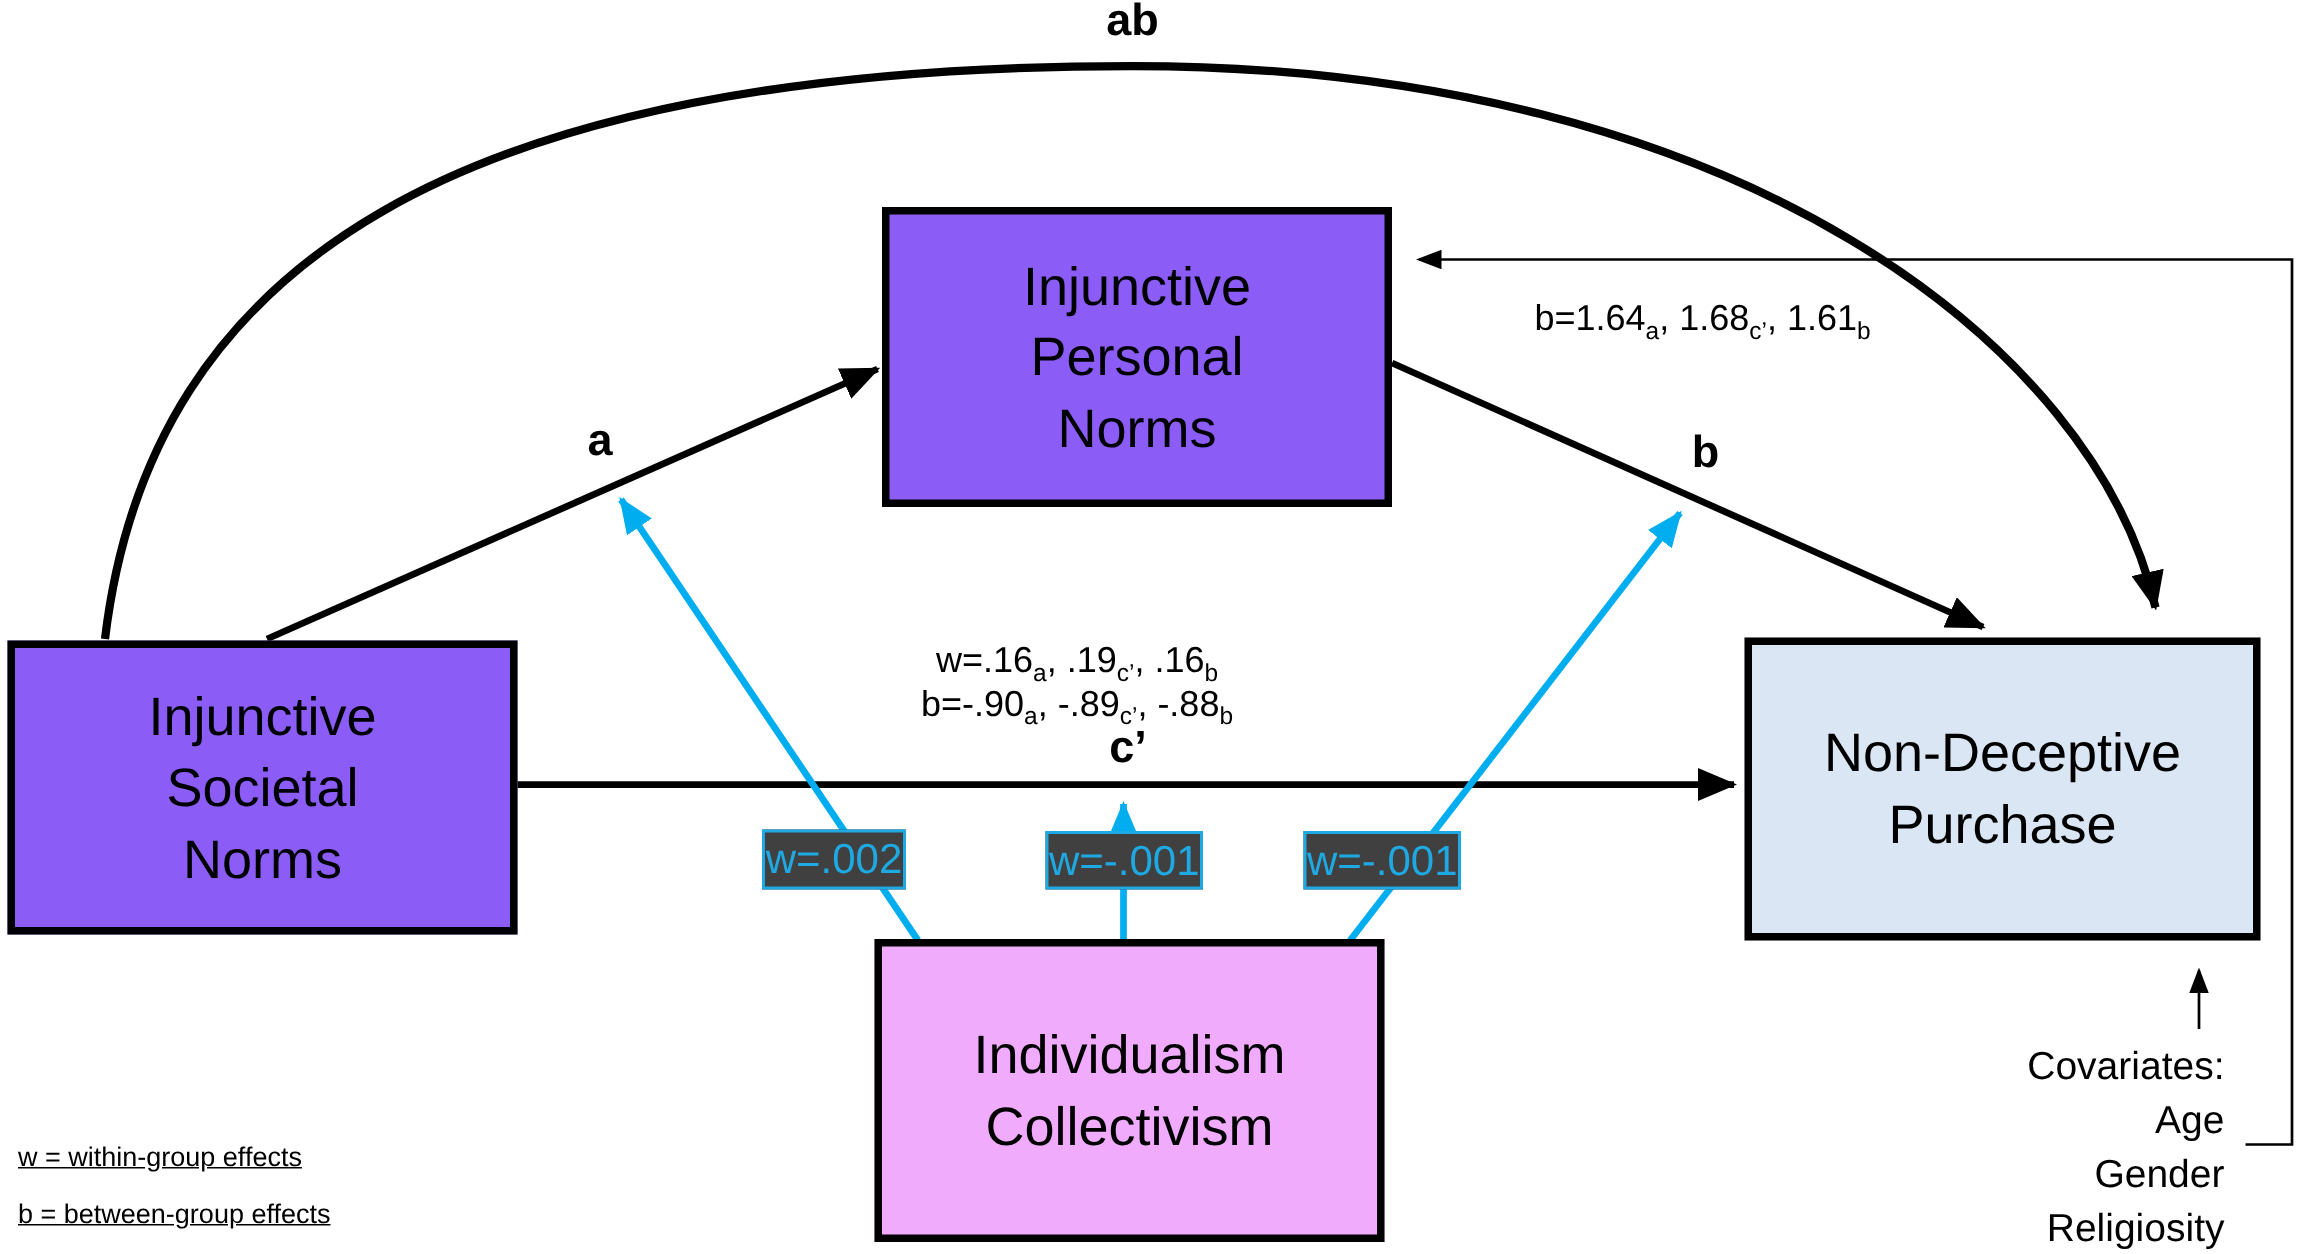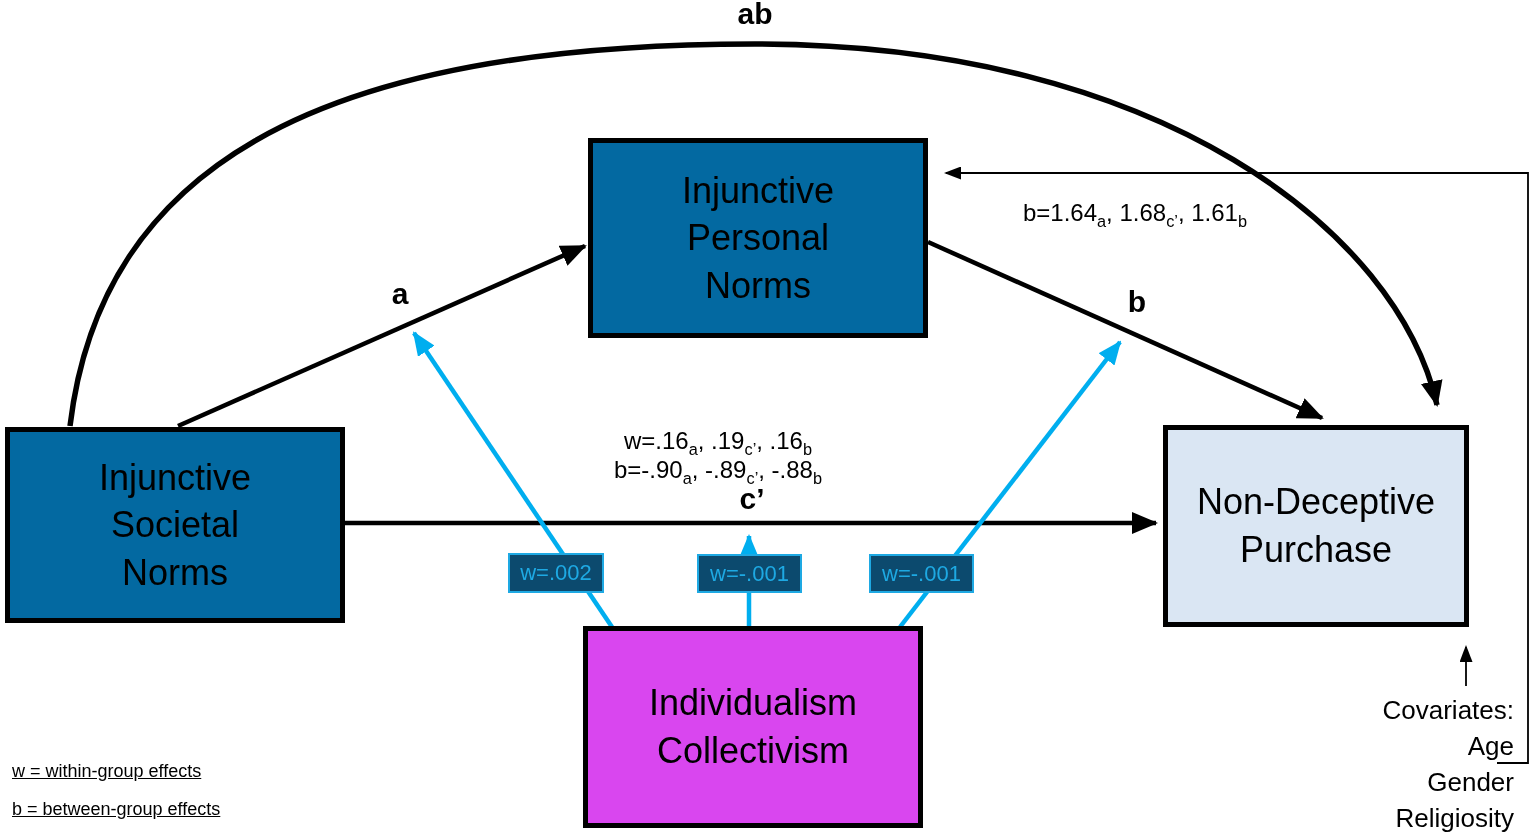--- a/index.html
+++ b/index.html
@@ -12,34 +12,34 @@
     color: #000;
     overflow: hidden;
   }
   .layer-svg { position: absolute; left: 0; top: 0; z-index: 1; }
 
   
   .node {
     position: absolute;
     box-sizing: border-box;
     border: 5px solid #000;
-    background: #0369a1;
+    background: #8b5cf6;
     display: flex;
     align-items: center;
     justify-content: center;
     text-align: center;
     font-size: 36px;
     line-height: 1.32;
     white-space: pre-line;
     z-index: 2;
   }
   .node-societal      { left: 5px;    top: 427px; width: 340px; height: 196px; }
   .node-personal      { left: 588px;  top: 138px; width: 340px; height: 200px; }
-  .node-purchase      { left: 1163px; top: 425px; width: 306px; height: 202px; background: #dae6f3; }
-  .node-individualism { left: 583px;  top: 626px; width: 340px; height: 202px; background: #d946ef; }
+  .node-purchase      { left: 1163px; top: 425px; width: 344px; height: 202px; background: #dae6f3; }
+  .node-individualism { left: 583px;  top: 626px; width: 340px; height: 202px; background: #f0abfc; }
 
   
   .pathlabel {
     position: absolute;
     z-index: 3;
     text-align: center;
     font-size: 24px;
     line-height: 29px;
     white-space: nowrap;
   }
@@ -60,23 +60,23 @@
   .lbl-b-letter  { left: 1082px; top: 285px; width: 110px; }
   .lbl-c-lines   { left: 518px; top: 426px; width: 400px; }
   .lbl-c-letter  { left: 697px; top: 482px; width: 110px; }
 
   
   .modbox {
     position: absolute;
     z-index: 3;
     box-sizing: border-box;
     border: 2px solid #1ea9e3;
-    background: #0c4a6e;
+    background: #404040;
     color: #1ea9e3;
-    font-size: 22px;
+    font-size: 28px;
     display: flex;
     align-items: center;
     justify-content: center;
     white-space: nowrap;
   }
   .modbox-a { left: 508px; top: 553px; width: 96px;  height: 40px; }
   .modbox-c { left: 697px; top: 554px; width: 105px; height: 39px; }
   .modbox-b { left: 869px; top: 554px; width: 105px; height: 39px; }
 
   
@@ -86,21 +86,21 @@
     z-index: 3;
     font-size: 18px;
     line-height: 38px;
     white-space: nowrap;
     text-decoration: underline;
   }
 
   
   .covariates {
     position: absolute;
-    right: 21px; top: 692px;
+    right: 52px; top: 692px;
     z-index: 3;
     font-size: 26px;
     line-height: 36px;
     text-align: right;
     white-space: nowrap;
   }
   .covariates div { display: block; }
 </style>
 </head>
 <body>

